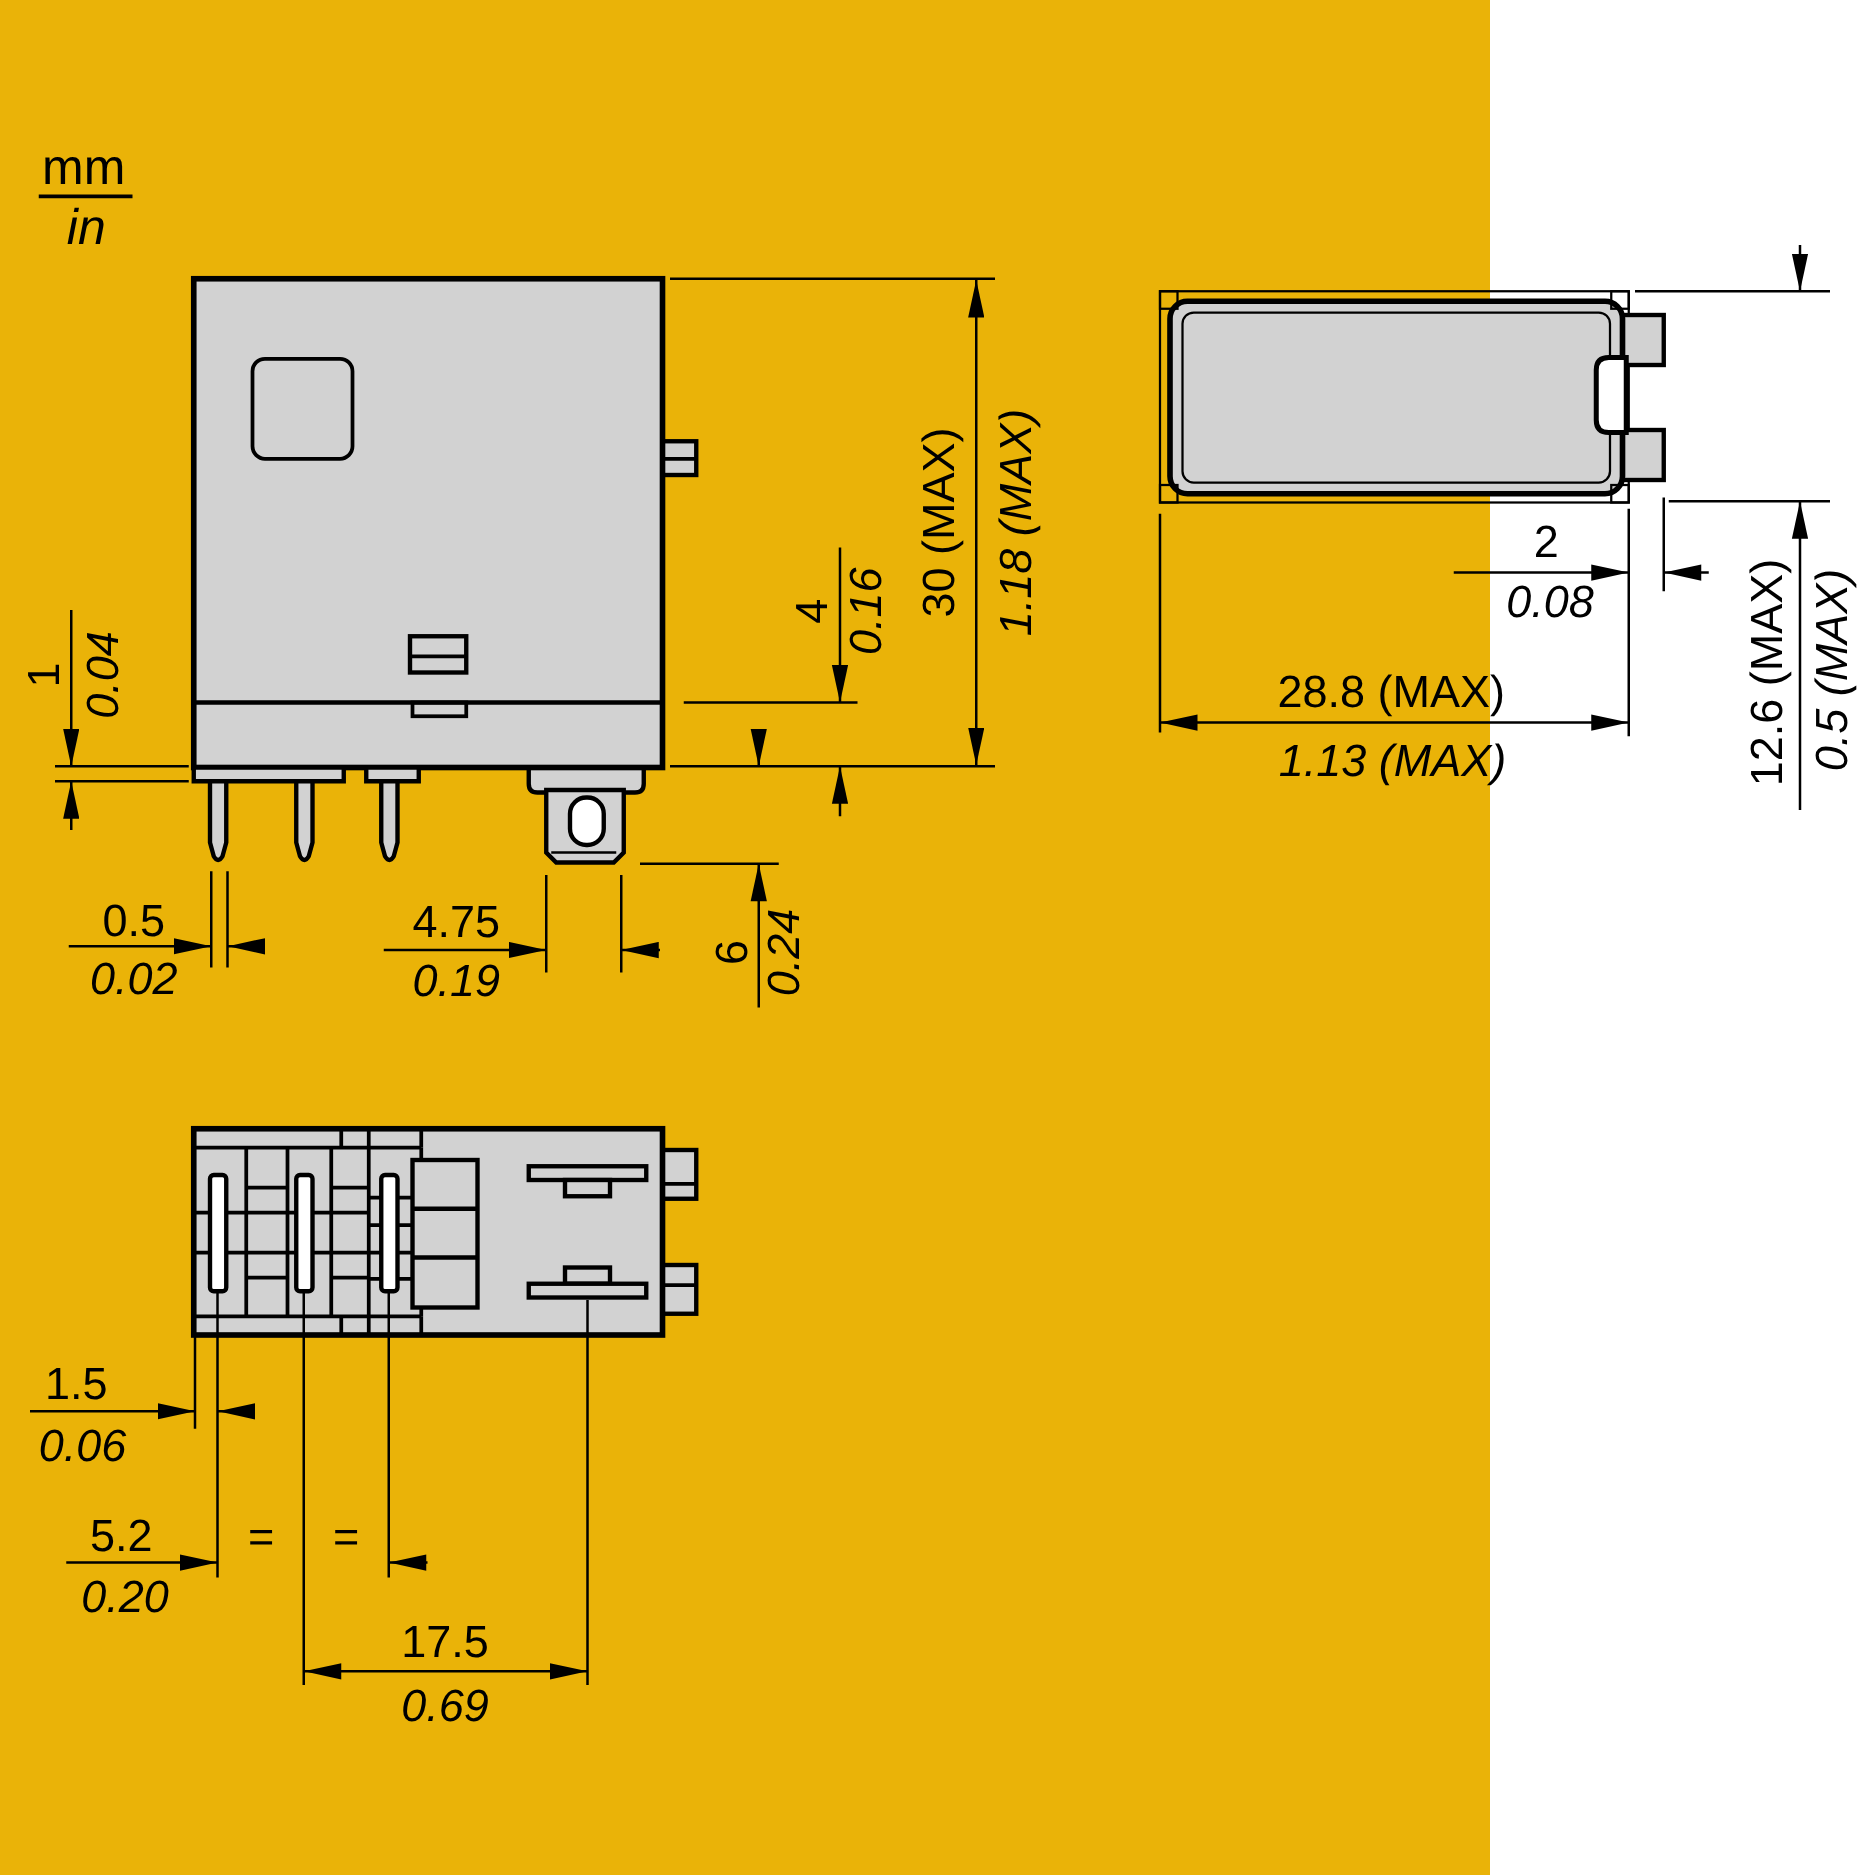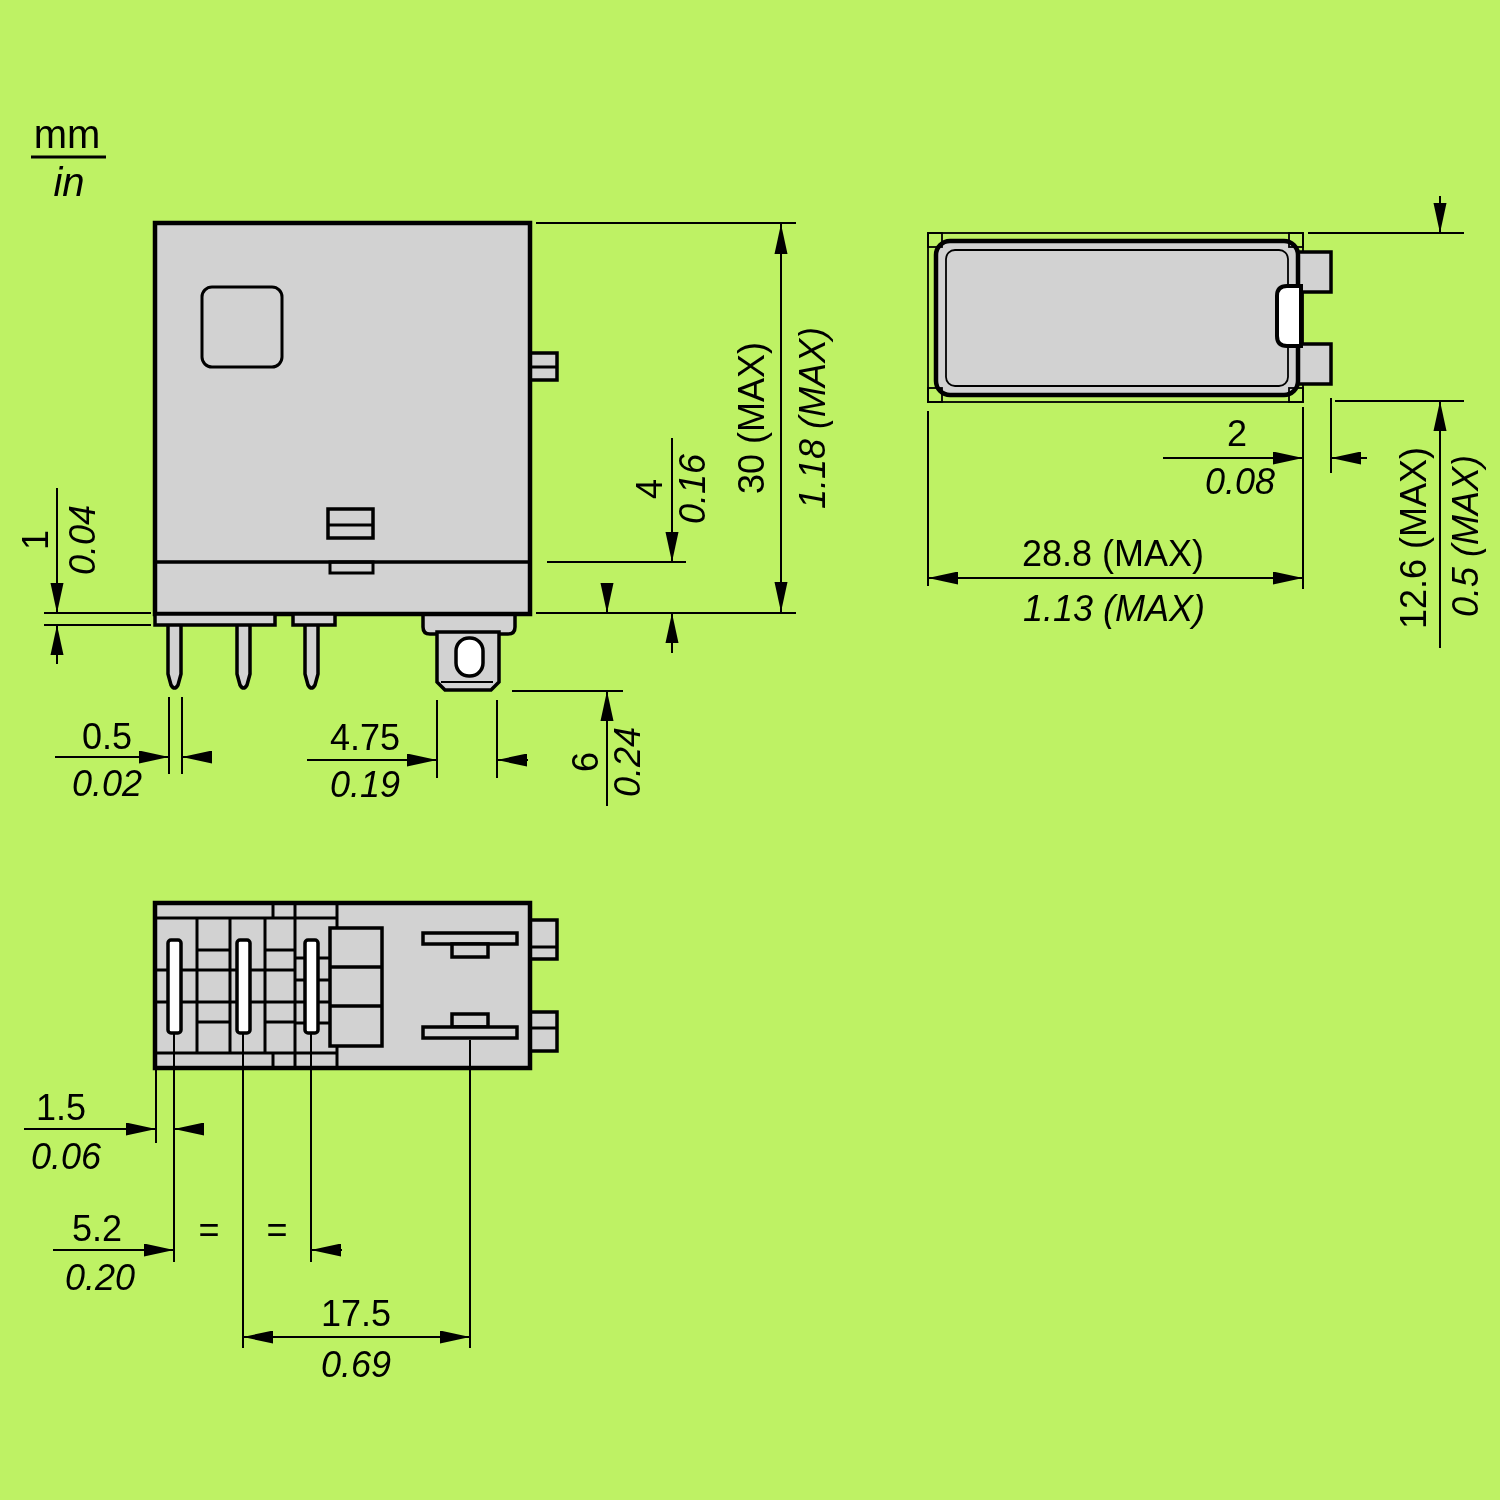--- a/index.html
+++ b/index.html
@@ -1,16 +1,16 @@
 <!DOCTYPE html>
 <html><head>
 <meta charset="utf-8">
 <style>
   html,body{margin:0;padding:0;background:#fff;}
-  #stage{position:relative;width:1500px;height:1500px;background:#bef264;
+  #stage{position:relative;width:1192px;height:1500px;background:#eab308;
          font-family:"Liberation Sans", sans-serif;}
   svg{display:block;}
   
   .body-ol{fill:#d2d2d2;stroke:#000;stroke-width:4.5;stroke-linejoin:miter;}
   .body-ol-r{fill:#d2d2d2;stroke:#000;stroke-width:4.5;stroke-linejoin:round;}
   .det{fill:none;stroke:#000;stroke-width:3;}
   .det35{fill:none;stroke:#000;stroke-width:3.5;}
   .detf{fill:#d2d2d2;stroke:#000;stroke-width:3.5;}
   .white{fill:#ffffff;stroke:#000;stroke-width:3.5;}
   .thin{fill:none;stroke:#000;stroke-width:2;}

